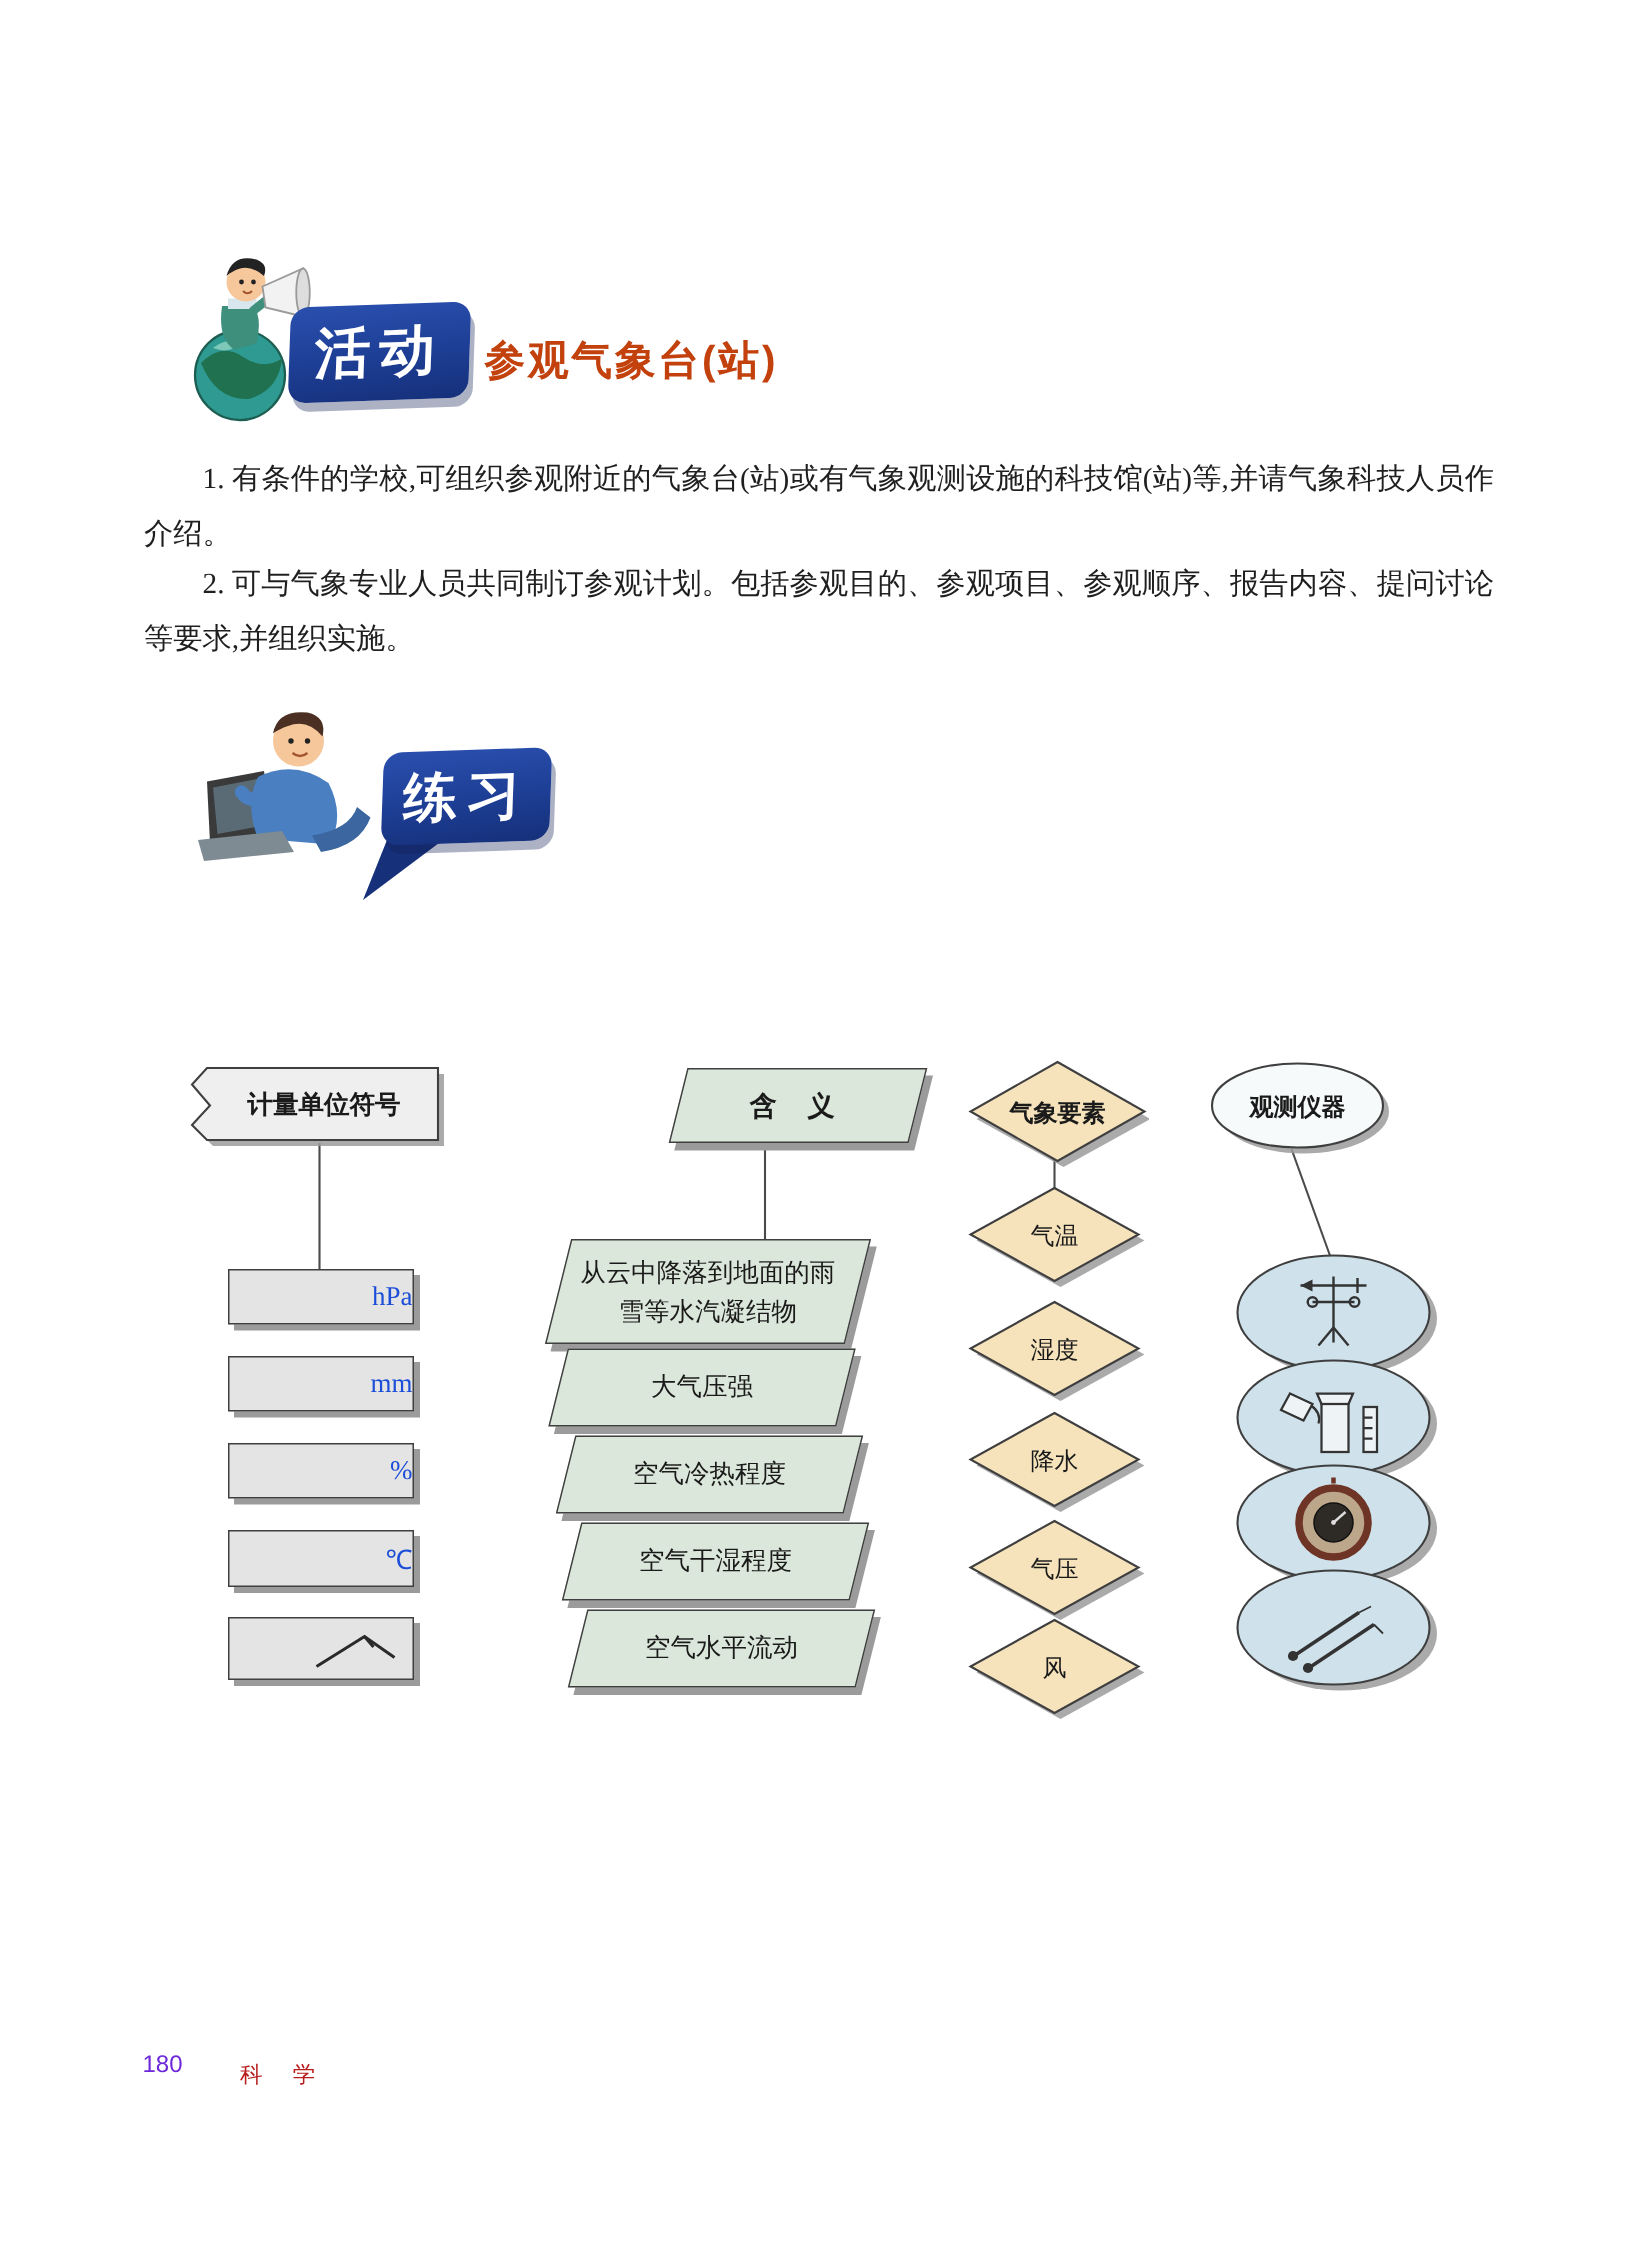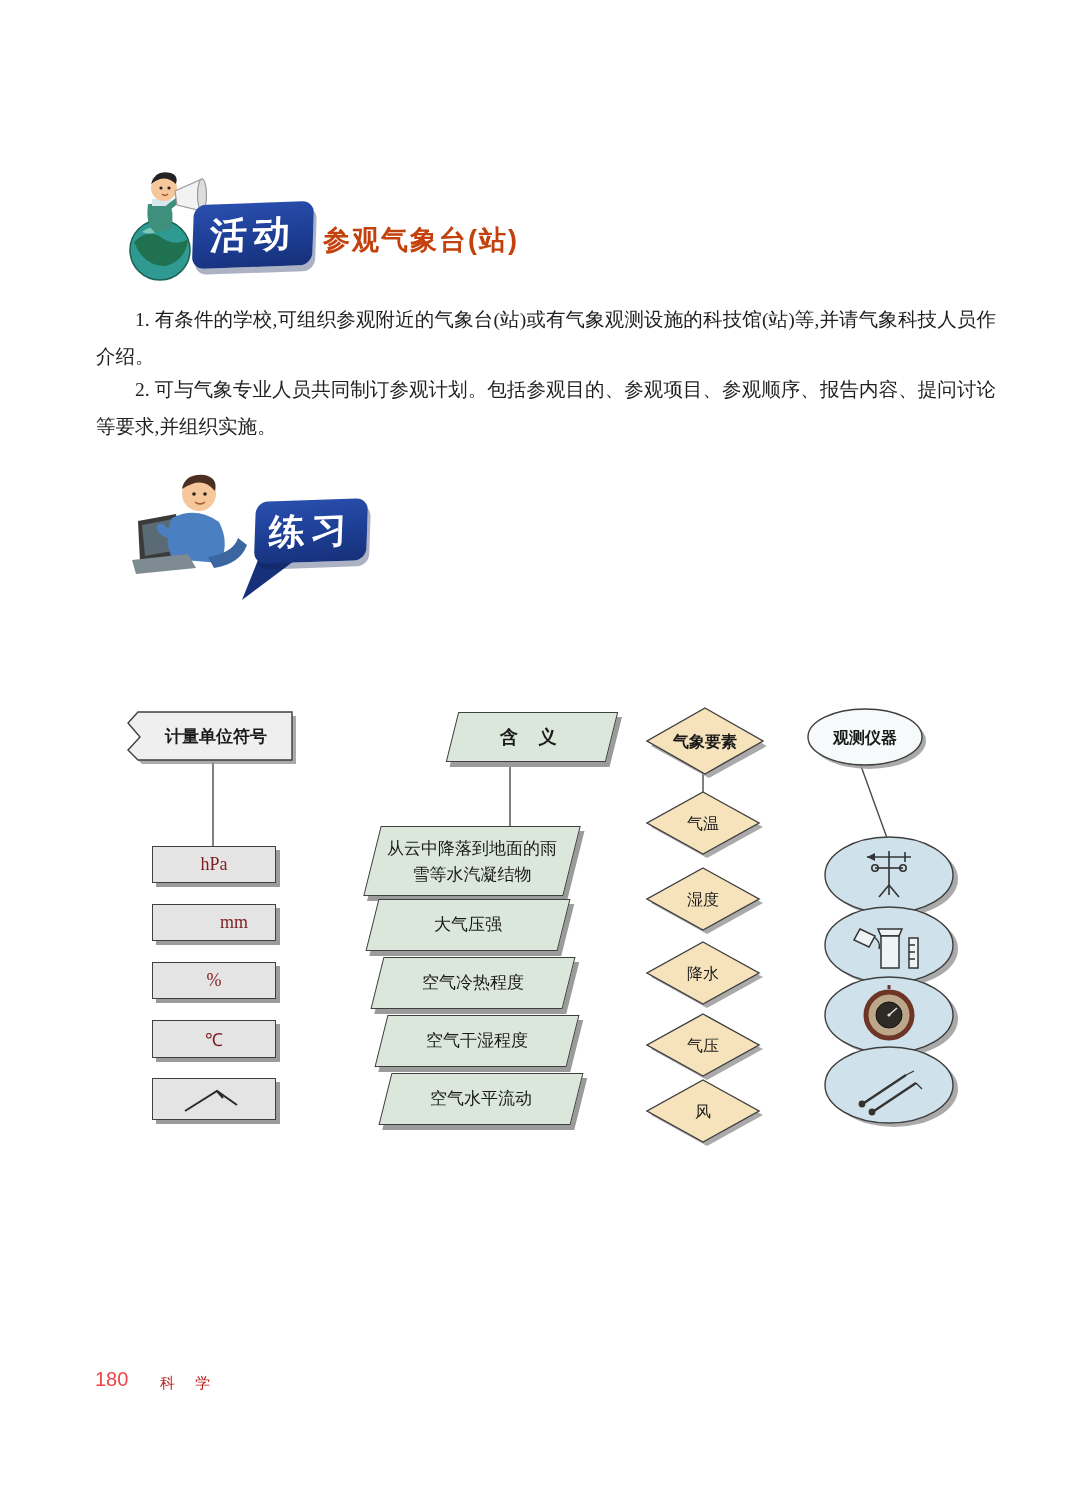--- a/index.html
+++ b/index.html
@@ -45,22 +45,22 @@
     text-align:justify;
     text-indent:2em;
   }
 
   .unit-box {
     position:absolute;
     left:152px; width:124px;
     background:var(--box_gray,#e4e4e4);
     border:1.2px solid var(--border_dark,#3f3f3f);
     box-shadow:4px 4px 0 var(--shadow_gray,#9b9b9b);
-    display:flex; align-items:center; justify-content:center;
-    font-size:18px; color:#7f1d1d;
+    display:flex; align-items:center; justify-content:flex-end;
+    font-size:18px; color:#1d4ed8;
   }
   .pgram {
     position:absolute;
     background:var(--meaning_green,#dbe7da);
     border:1.2px solid var(--border_dark,#3f3f3f);
     transform:skewX(-14deg);
     box-shadow:5px 5px 0 var(--shadow_gray,#9b9b9b);
     display:flex; align-items:center; justify-content:center;
   }
   .pgram > span {
@@ -80,21 +80,21 @@
     font-family:"Liberation Serif", serif;
     fill:#1a1a1a;
   }
   svg text.hdr {
     font-family:"Liberation Sans", sans-serif;
     font-weight:bold;
   }
   .footer-num {
     position:absolute;
     font-family:"Liberation Sans", sans-serif;
-    font-size:20px; color:#ef4444;
+    font-size:16px; color:#6d28d9;
   }
   .footer-subj {
     position:absolute;
     font-family:"Liberation Sans", sans-serif;
     font-size:15px; color:#b91c1c;
     letter-spacing:8px;
   }
 </style>
 </head>
 <body>

